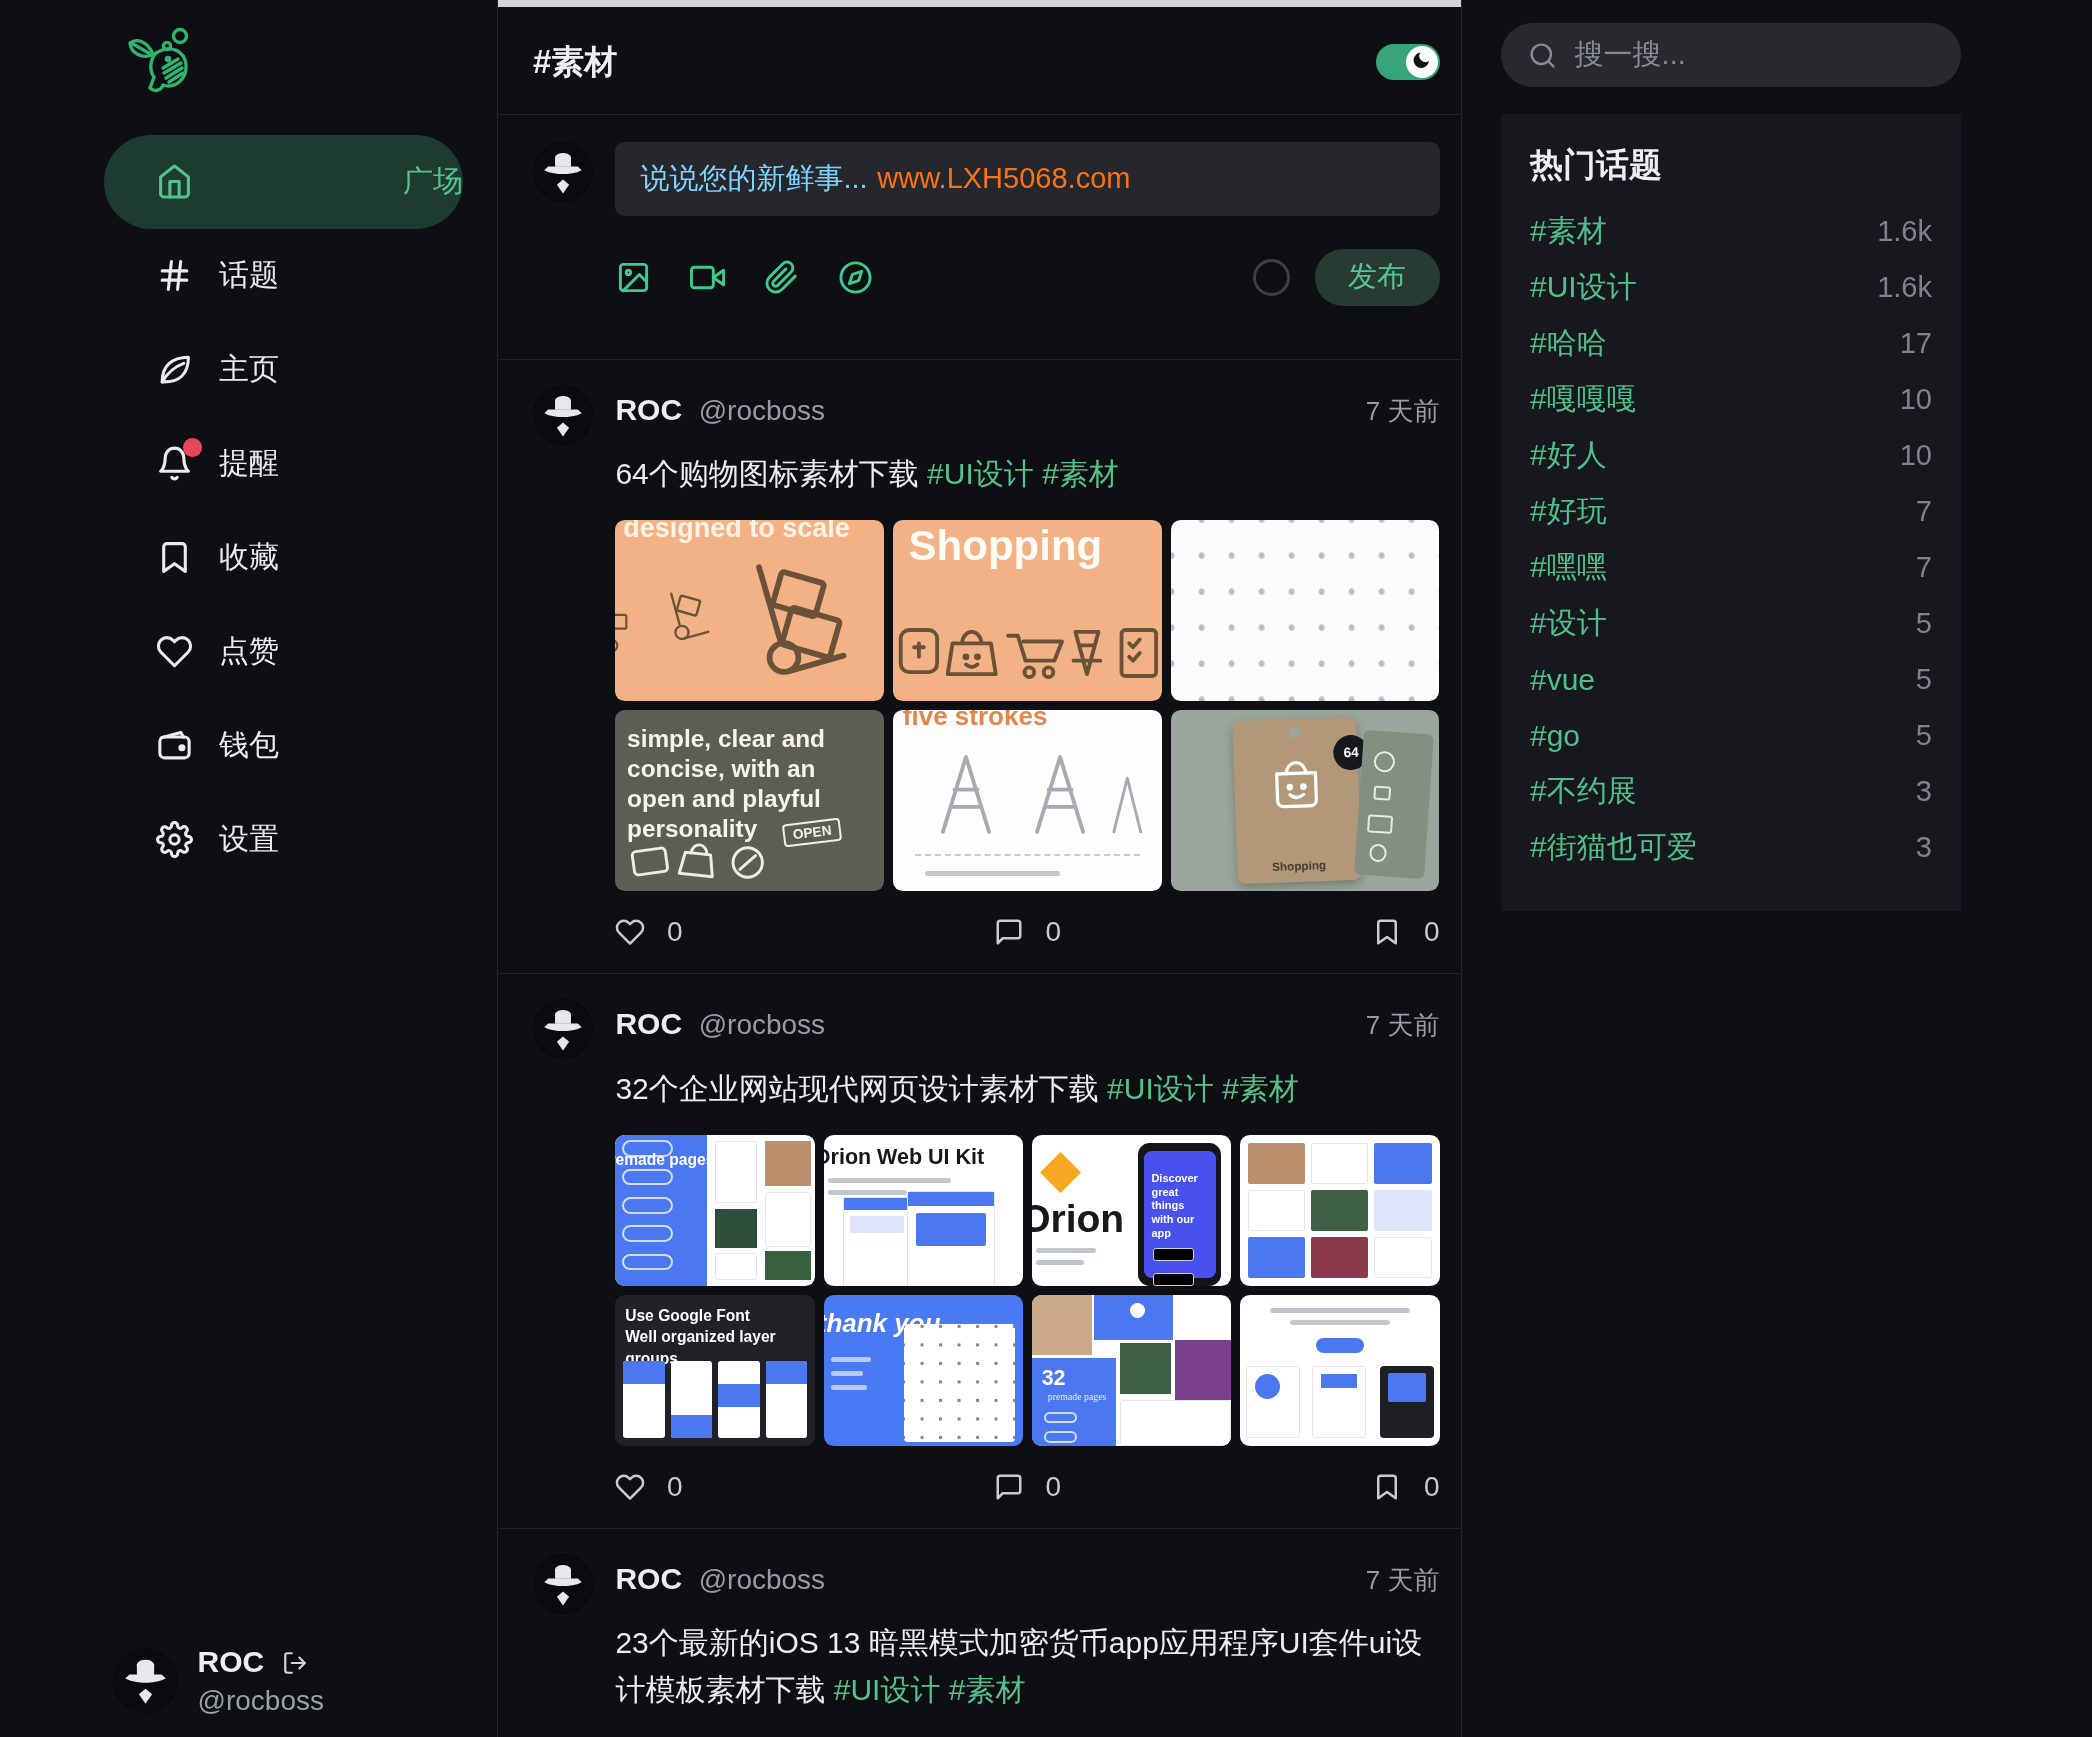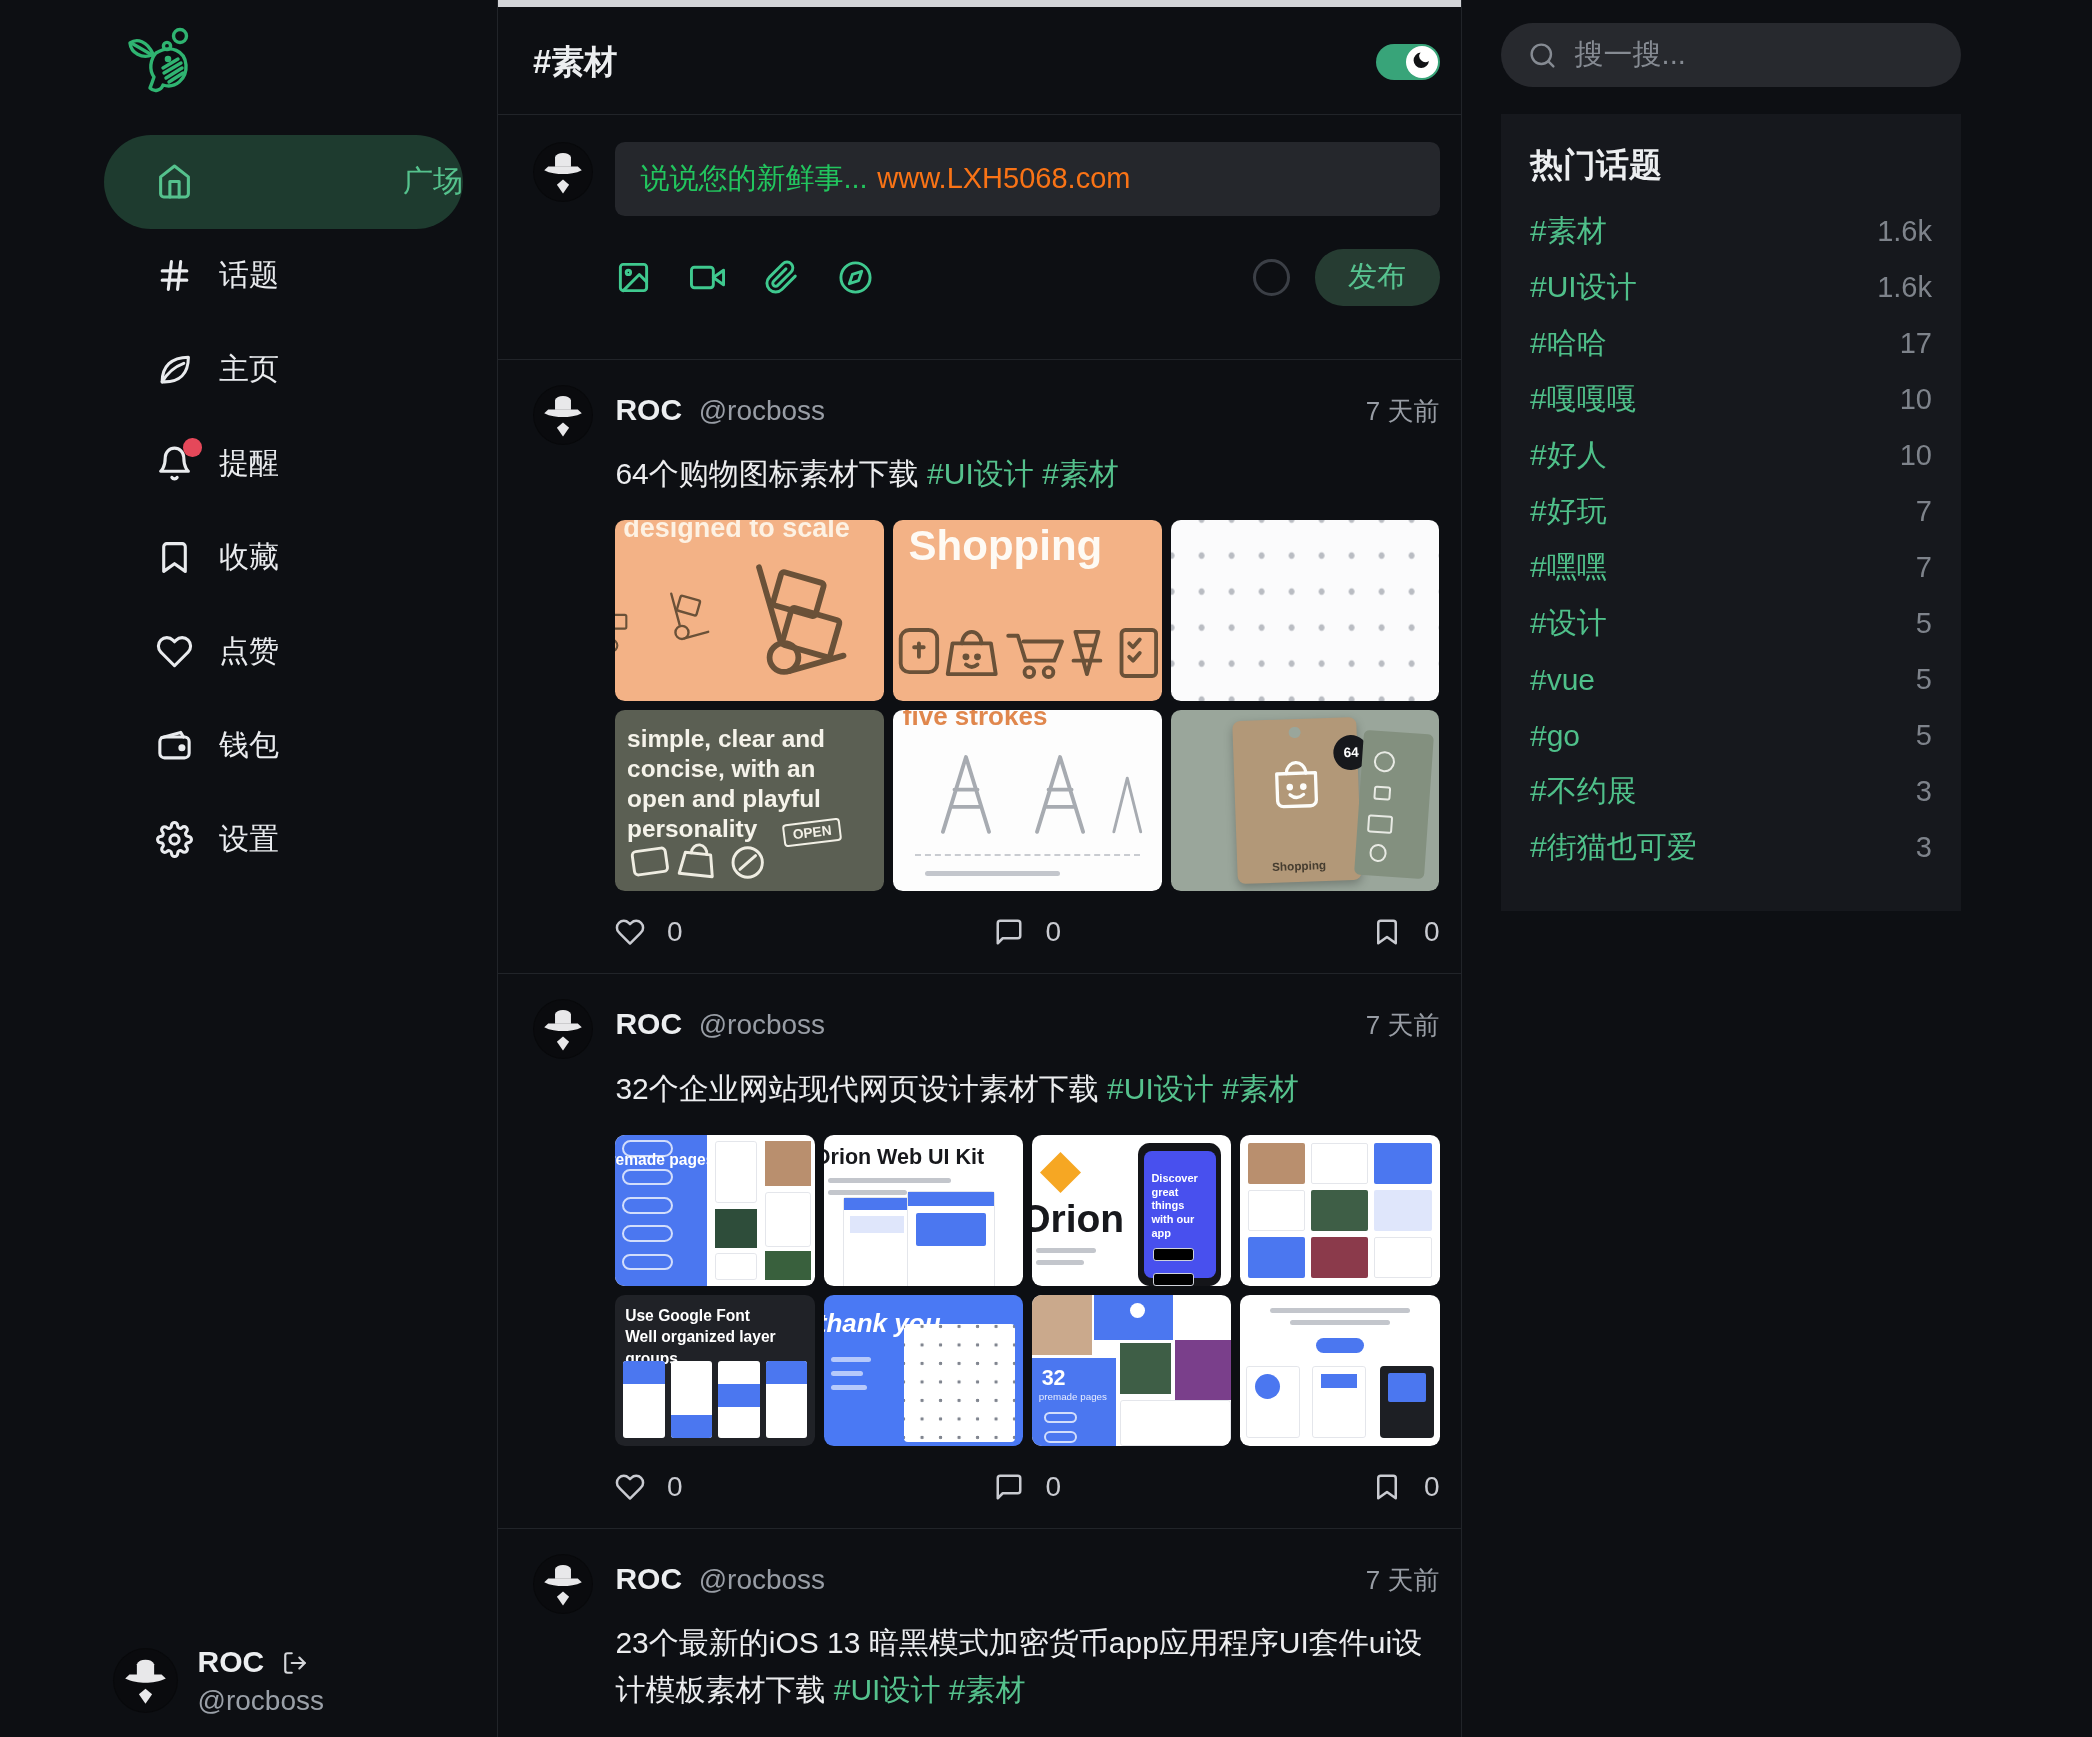--- a/index.html
+++ b/index.html
@@ -43,21 +43,21 @@
   .toggle { width:64px; height:36px; border-radius:19.5px; background:#38a479; position:relative; cursor:pointer; }
   .toggle .knob { position:absolute; right:2px; top:2px; width:32px; height:32px;
     background:#fff; border-radius:50%; display:flex; align-items:center; justify-content:center; }
   .toggle .knob svg { width:20.5px; height:20.5px; }
   .divider { height:1px; background:#212429; flex:none; }
 
   .composer { padding:27px 21.5px 53px 35px; }
   .composer-top { display:flex; gap:22.4px; align-items:flex-start; }
   .composer-input { flex:1; height:74px; background:#25272c; border-radius:9.8px;
     display:flex; align-items:center; padding:0 25px; font-size:29px; overflow:hidden; white-space:nowrap; }
-  .ph-gray { color:#22c55e; }
+  .ph-gray { color:#7dd3fc; }
   .ph-bold { color:#f97316; font-weight:normal; margin-left:9.8px; }
   .composer-actions { display:flex; align-items:center; margin-top:33px; padding-left:83px; }
   .c-icons { display:flex; gap:39px; color:#3fc98f; }
   .c-icon { width:35px; height:35px; cursor:pointer; }
   .c-icon svg { width:100%; height:100%; }
   .spacer { flex:1; }
   .ring { width:37px; height:37px; border:3.9px solid #3b3f46; border-radius:50%; margin-right:25px; }
   .publish { width:125px; height:57px; border-radius:28px; background:#263c32; color:#57c390;
     font-size:29px; display:flex; align-items:center; justify-content:center; cursor:pointer; }
 
@@ -134,21 +134,21 @@
   .w5cap { color:#fff; font-weight:bold; font-size:15.6px; line-height:21.5px; padding:9.8px 0 0 9.8px; }
   .scr-row { position:absolute; left:7.8px; right:7.8px; bottom:7.8px; top:44%; display:flex; gap:5.9px; }
   .scr { flex:1; background:#fff; border-radius:2.9px; position:relative; overflow:hidden; }
   .scr b { position:absolute; left:0; right:0; height:30%; background:#4b77f0; display:block; }
   .th-blue { background:#4a79f4; }
   .w6cap { top:13.7px; left:-5.9px; font-size:26px; font-weight:bold; font-style:italic; color:#fff; }
   .sheet { position:absolute; right:7.8px; top:29px; width:56%; height:78%; background:#fff; border-radius:3.9px;
     background-image:radial-gradient(#80858f 1.6px, transparent 2px);
     background-size:18.5px 18.5px; background-position:8.8px 11.7px; }
   .w7num { font-size:21.5px; font-weight:800; color:#fff; padding:7.8px 0 0 9.8px; }
-  .w7sub { font-size:9.8px; color:#e7ecff; padding-left:7px; }
+  .w7sub { font-size:9.8px; color:#e7ecff; padding-left:16px;font-family:Liberation Serif, serif; }
 
   
   .right { flex:1; padding:23.4px 0 0 39px; }
   .search { width:460px; height:64px; background:#27292e; border-radius:32px;
     display:flex; align-items:center; padding:0 27px; gap:17.6px; color:#868b93; font-size:29px; cursor:text; }
   .search .ic { width:29px; height:29px; flex:none; }
   .search svg { width:100%; height:100%; display:block; }
   .topics { width:460px; margin-top:27px; background:#16181d; padding:29px 29px 35px; }
   .topics-title { font-size:33px; font-weight:bold; margin-bottom:15.6px; }
   .topic-row { display:flex; justify-content:space-between; align-items:center; height:56px;

